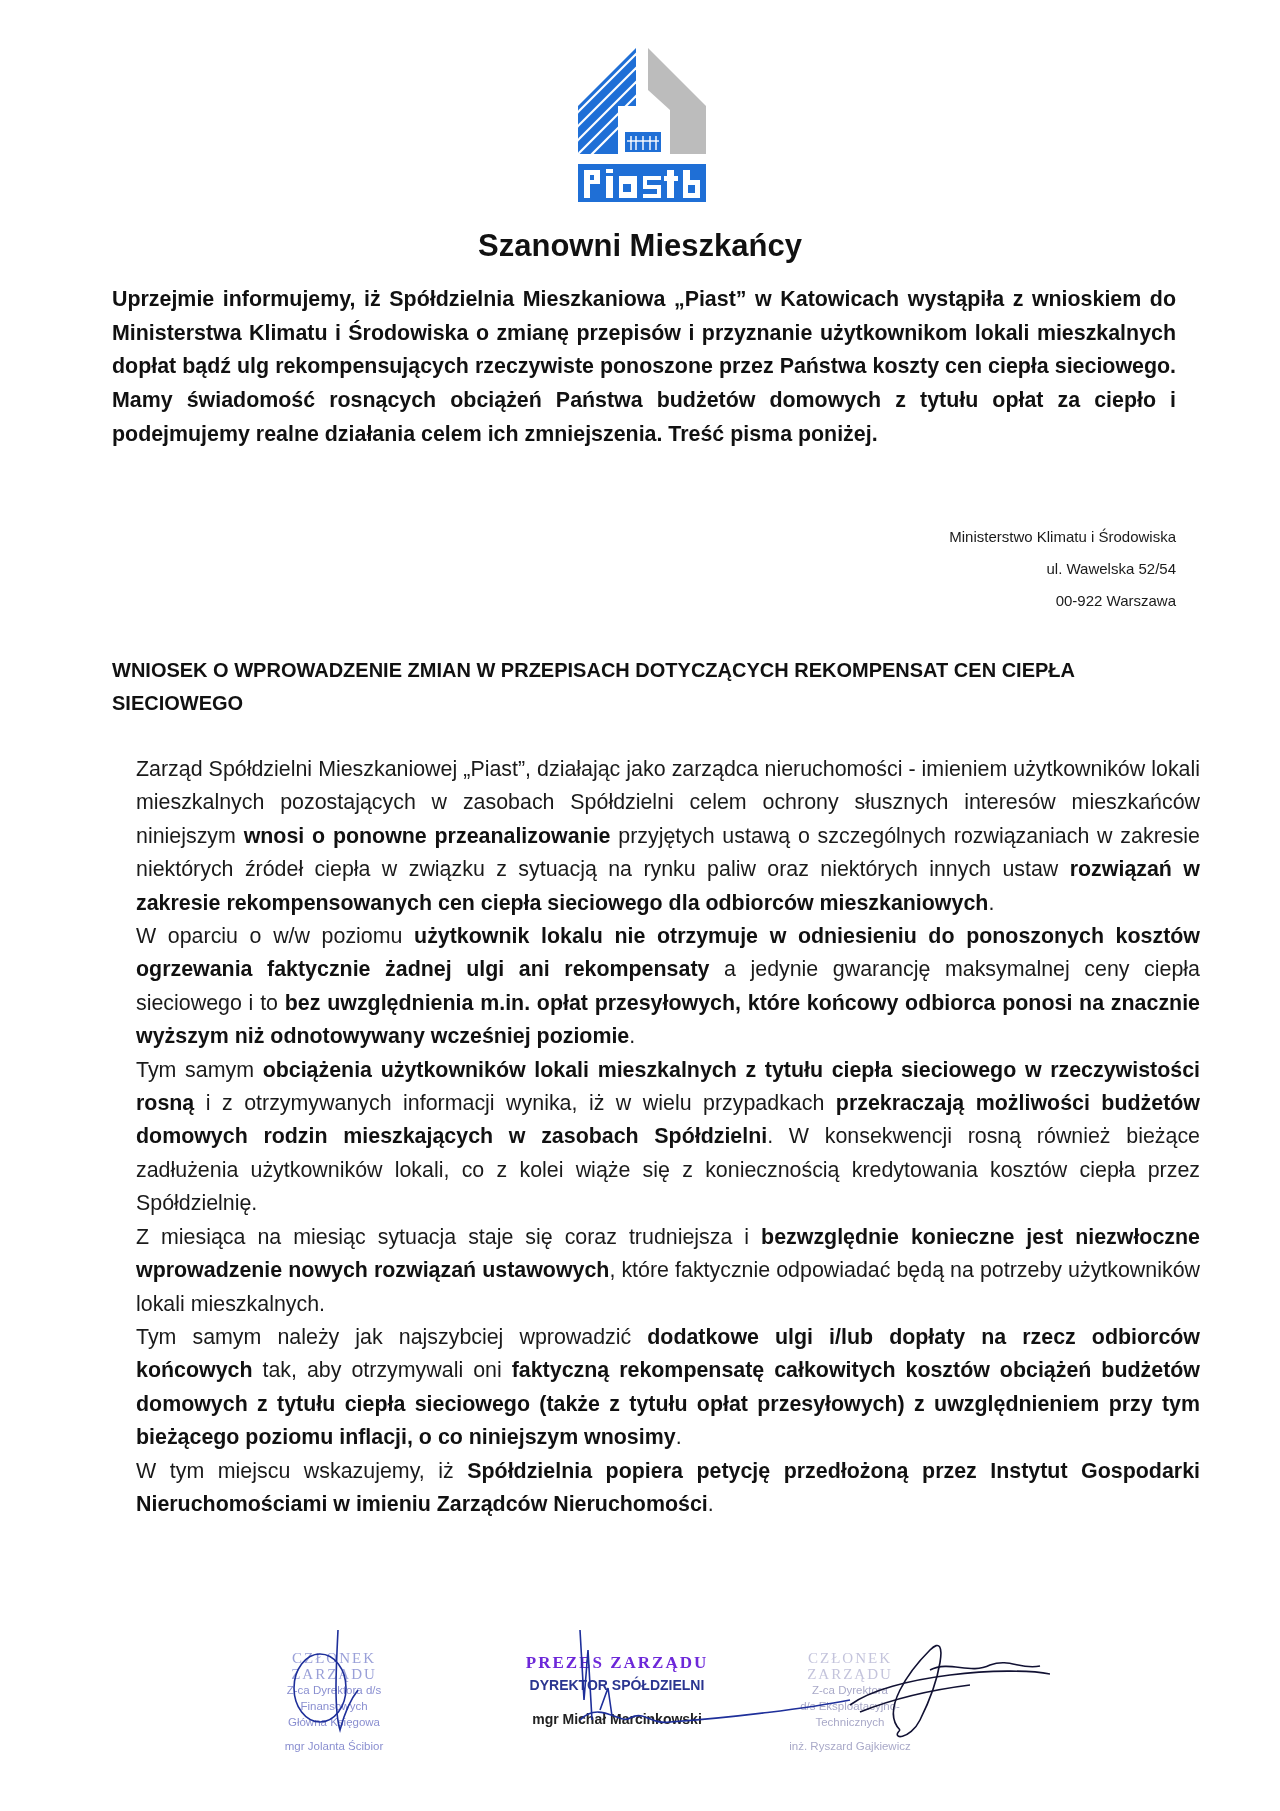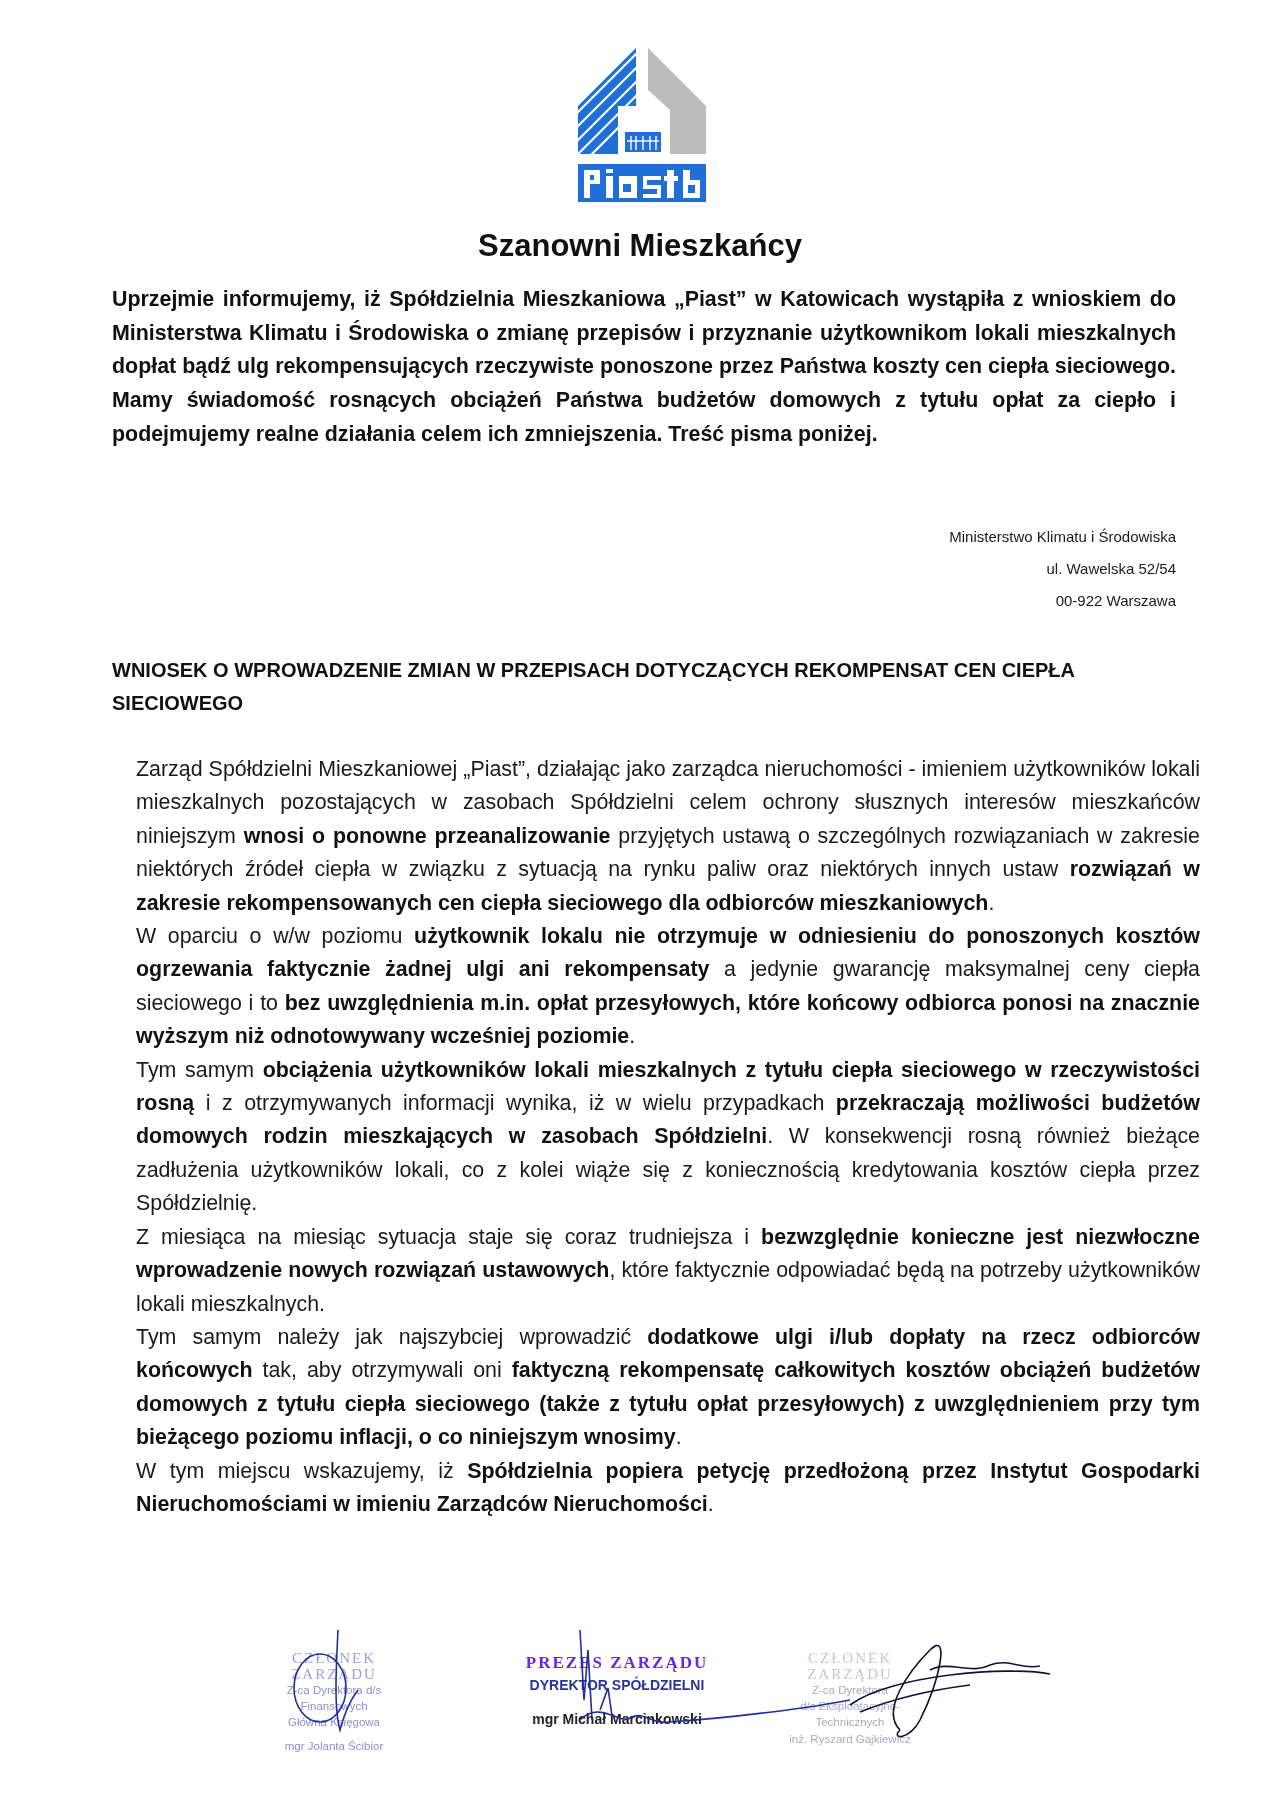--- a/index.html
+++ b/index.html
@@ -138,21 +138,21 @@
   </div>
   <div class="stamp stamp2">
     <div class="t1">PREZES ZARZĄDU</div>
     <div class="t2">DYREKTOR SPÓŁDZIELNI</div>
     <div class="t3">mgr Michał Marcinkowski</div>
   </div>
   <div class="stamp stamp3">
     <div class="t1">CZŁONEK ZARZĄDU</div>
     <div>Z-ca Dyrektora</div>
     <div>d/s Eksploatacyjno-Technicznych</div>
-    <div style="margin-top:1px">inż. Ryszard Gajkiewicz</div>
+    <div style="margin-top:8px">inż. Ryszard Gajkiewicz</div>
   </div>
   <svg class="sig-svg" viewBox="0 0 800 150">
     <g fill="none" stroke="#1e2f9a" stroke-width="1.6">
       <ellipse cx="70" cy="58" rx="26" ry="34"></ellipse>
       <path d="M88 0 C86 40 84 80 90 100 C94 85 100 70 108 60"></path>
     </g>
     <g fill="none" stroke="#1e2f9a" stroke-width="1.6">
       <path d="M330 0 L334 70 L338 20 L342 90"></path>
       <path d="M330 90 C350 70 370 95 380 88 C395 80 400 95 420 92 C480 88 560 78 600 70"></path>
       <path d="M350 80 L358 58 L362 86"></path>

